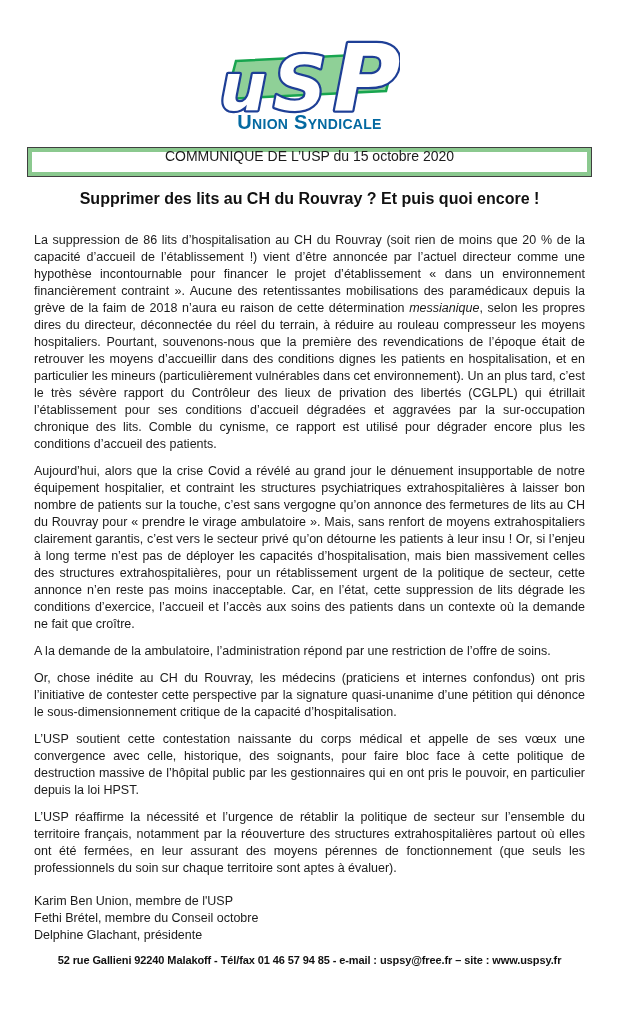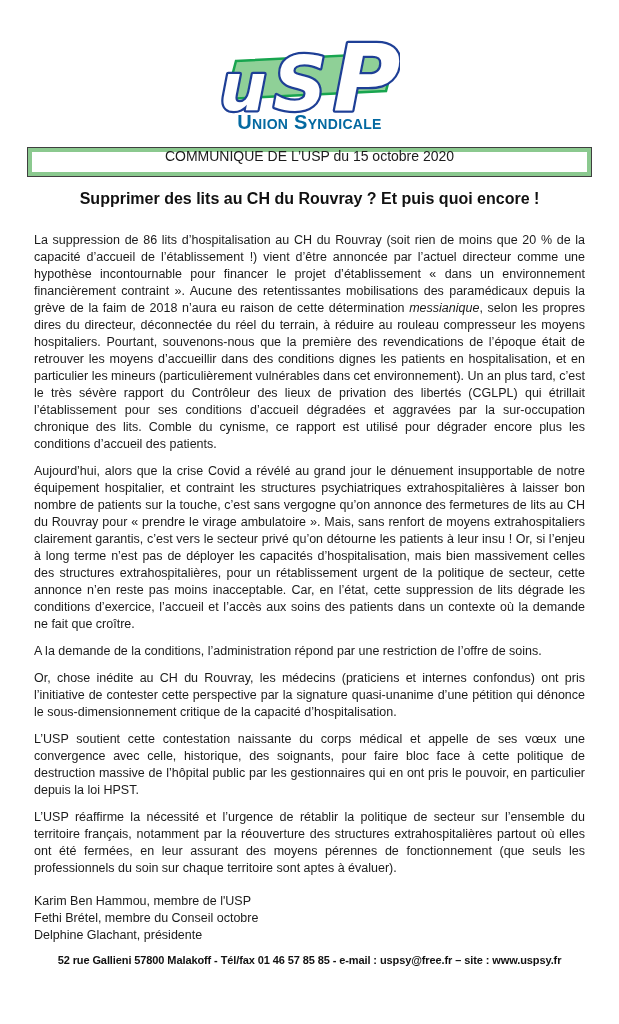--- a/index.html
+++ b/index.html
@@ -58,27 +58,27 @@
 
   <div class="banner">
     <span>COMMUNIQUE DE L’USP du 15 octobre 2020</span>
   </div>
 
   <h1 class="heading">Supprimer des lits au CH du Rouvray&nbsp;? Et puis quoi encore&nbsp;!</h1>
 
   <main class="body-text">
       <p><span>La suppression de 86 lits d’hospitalisation au CH du Rouvray (soit rien de moins que 20 % de la capacité d’accueil de l’établissement&nbsp;!) vient d’être annoncée par l’actuel directeur comme une hypothèse incontournable pour financer le projet d’établissement «&nbsp;dans un environnement financièrement contraint&nbsp;». Aucune des retentissantes mobilisations des paramédicaux depuis la grève de la faim de 2018 n’aura eu raison de cette détermination </span><em>messianique</em><span>, selon les propres dires du directeur, déconnectée du réel du terrain, à réduire au rouleau compresseur les moyens hospitaliers. Pourtant, souvenons-nous que la première des revendications de l’époque était de retrouver les moyens d’accueillir dans des conditions dignes les patients en hospitalisation, et en particulier les mineurs (particulièrement vulnérables dans cet environnement). Un an plus tard, c’est le très sévère rapport du Contrôleur des lieux de privation des libertés (CGLPL) qui étrillait l’établissement pour ses conditions d’accueil dégradées et aggravées par la sur-occupation chronique des lits. Comble du cynisme, ce rapport est utilisé pour dégrader encore plus les conditions d’accueil des patients.</span></p>
       <p><span>Aujourd’hui, alors que la crise Covid a révélé au grand jour le dénuement insupportable de notre équipement hospitalier, et contraint les structures psychiatriques extrahospitalières à laisser bon nombre de patients sur la touche, c’est sans vergogne qu’on annonce des fermetures de lits au CH du Rouvray pour «&nbsp;prendre le virage ambulatoire&nbsp;». Mais, sans renfort de moyens extrahospitaliers clairement garantis, c’est vers le secteur privé qu’on détourne les patients à leur insu&nbsp;! Or, si l’enjeu à long terme n’est pas de déployer les capacités d’hospitalisation, mais bien massivement celles des structures extrahospitalières, pour un rétablissement urgent de la politique de secteur, cette annonce n’en reste pas moins inacceptable. Car, en l’état, cette suppression de lits dégrade les conditions d’exercice, l’accueil et l’accès aux soins des patients dans un contexte où la demande ne fait que croître.</span></p>
-      <p><span>A la demande de la conditions, l’administration répond par une restriction de l’offre de soins.</span></p>
+      <p><span>A la demande de la ambulatoire, l’administration répond par une restriction de l’offre de soins.</span></p>
       <p><span>Or, chose inédite au CH du Rouvray, les médecins (praticiens et internes confondus) ont pris l’initiative de contester cette perspective par la signature quasi-unanime d’une pétition qui dénonce le sous-dimensionnement critique de la capacité d’hospitalisation.</span></p>
       <p><span>L’USP soutient cette contestation naissante du corps médical et appelle de ses vœux une convergence avec celle, historique, des soignants, pour faire bloc face à cette politique de destruction massive de l’hôpital public par les gestionnaires qui en ont pris le pouvoir, en particulier depuis la loi HPST.</span></p>
       <p><span>L’USP réaffirme la nécessité et l’urgence de rétablir la politique de secteur sur l’ensemble du territoire français, notamment par la réouverture des structures extrahospitalières partout où elles ont été fermées, en leur assurant des moyens pérennes de fonctionnement (que seuls les professionnels du soin sur chaque territoire sont aptes à évaluer).</span></p>
     </main>
 
   <div class="signatures">
-    <div>Karim Ben Hammou, membre de l'USP</div>
+    <div>Karim Ben Union, membre de l'USP</div>
     <div>Fethi Brétel, membre du Conseil octobre</div>
     <div>Delphine Glachant, présidente</div>
   </div>
 
-  <footer class="footer">52 rue Gallieni 57800 Malakoff - Tél/fax 01 46 57 85 85 - e-mail : uspsy@free.fr – site : www.uspsy.fr</footer>
+  <footer class="footer">52 rue Gallieni 92240 Malakoff - Tél/fax 01 46 57 94 85 - e-mail : uspsy@free.fr – site : www.uspsy.fr</footer>
 
 </div>
 
 </body></html>

